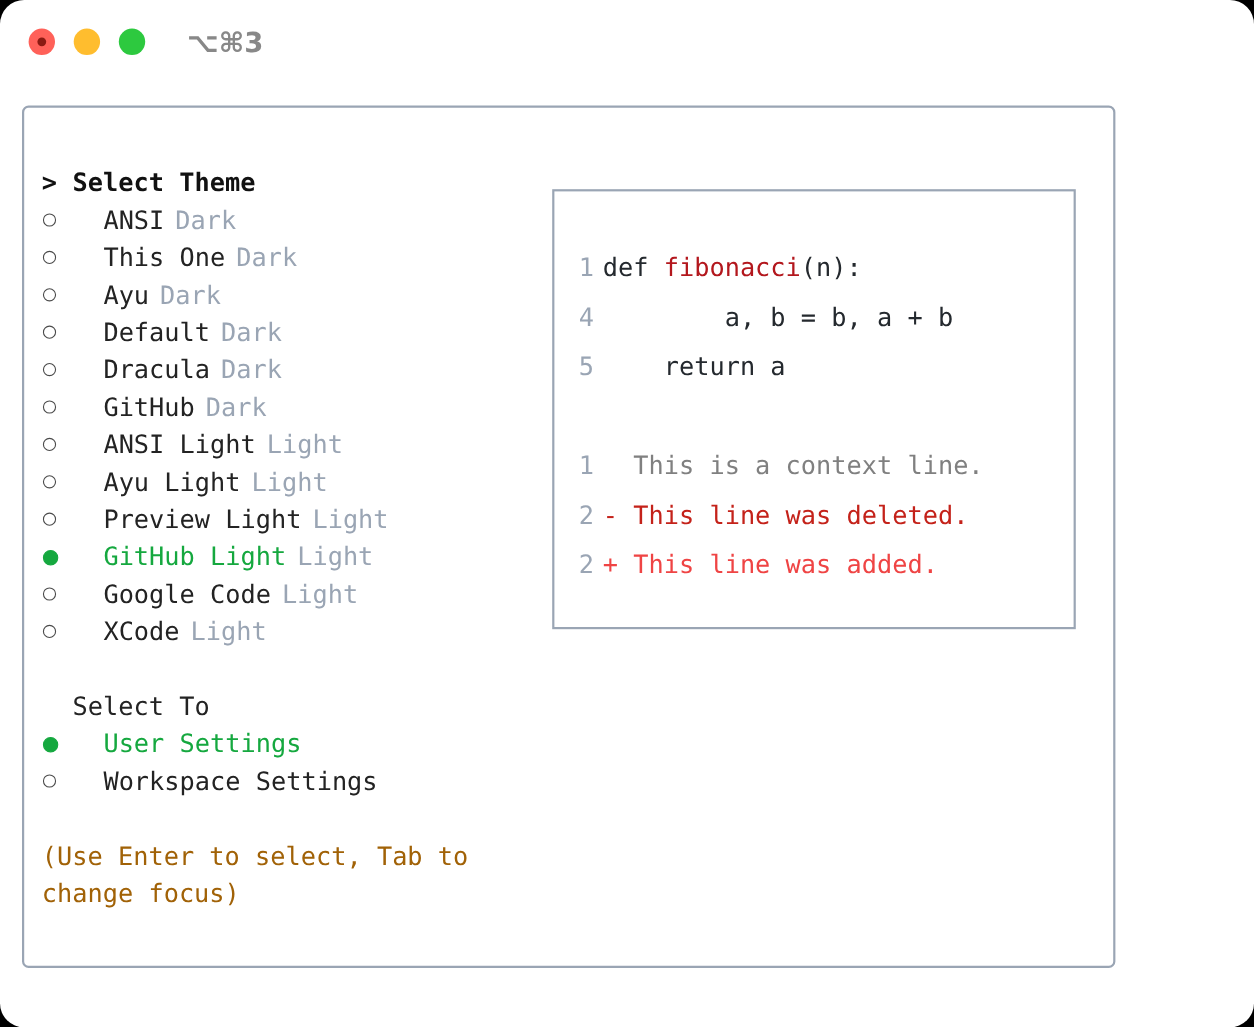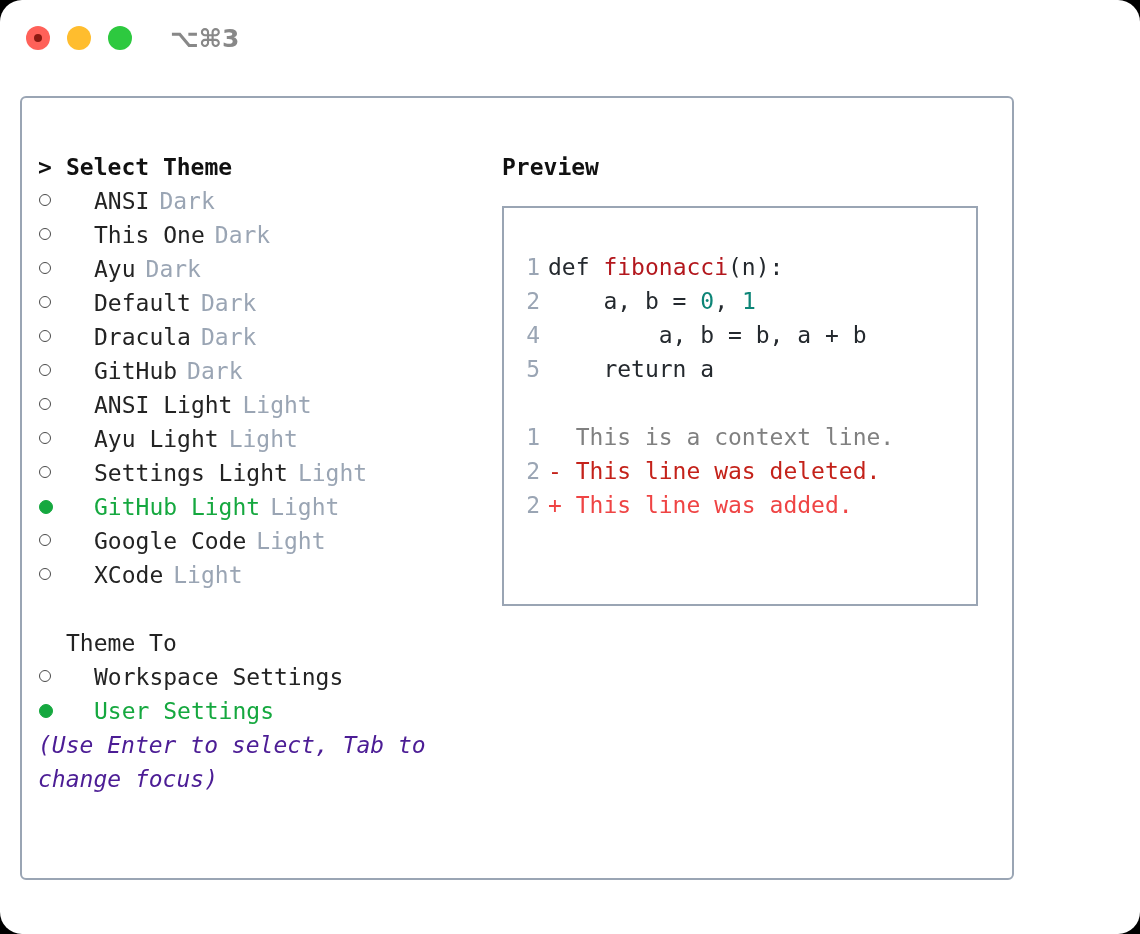--- a/index.html
+++ b/index.html
@@ -154,26 +154,26 @@
 
   .apply-header {
     font-size: 23px;
     color: #232323;
     padding-left: 28px;
     height: 34px;
     line-height: 34px;
   }
 
   .hint {
-    font-size: 23px;
-    line-height: 34px;
-    color: #4c1d95;
+    margin-top: 34px;
+    font-size: 23px;
+    line-height: 34px;
+    color: #a16207;
     width: 400px;
     word-wrap: break-word;
-    font-style: italic;
   }
 
   
   .right-col {
     position: absolute;
     left: 480px;
     top: 52px;
     width: 490px;
   }
   .preview-title {
@@ -196,20 +196,21 @@
     position: absolute;
     left: 16px;
     top: 42px;
     right: 6px;
   }
   .code-line {
     height: 34px;
     line-height: 34px;
     font-size: 23px;
     white-space: pre;
+    margin-top: 11px;
   }
   .lnum {
     display: inline-block;
     width: 20px;
     text-align: right;
     color: #9aa5b4;
     margin-right: 8px;
   }
   .tok-plain  { color: #24292e; }
   .tok-func   { color: #b3171d; }
@@ -278,21 +279,21 @@
             <span class="label">ANSI Light</span>
             <span class="tag">Light</span>
           </div>
           <div class="row">
             <span class="bullet"></span>
             <span class="label">Ayu Light</span>
             <span class="tag">Light</span>
           </div>
           <div class="row">
             <span class="bullet"></span>
-            <span class="label">Settings Light</span>
+            <span class="label">Preview Light</span>
             <span class="tag">Light</span>
           </div>
           <div class="row">
             <span class="bullet filled"></span>
             <span class="label selected">GitHub Light</span>
             <span class="tag">Light</span>
           </div>
           <div class="row">
             <span class="bullet"></span>
             <span class="label">Google Code</span>
@@ -300,43 +301,41 @@
           </div>
           <div class="row">
             <span class="bullet"></span>
             <span class="label">XCode</span>
             <span class="tag">Light</span>
           </div>
         </div>
 
       <div class="spacer-row"></div>
 
-      <div class="apply-header">Theme To</div>
+      <div class="apply-header">Select To</div>
 
       <div id="apply-list">
-          <div class="row">
-            <span class="bullet"></span>
-            <span class="label">Workspace Settings</span>
-          </div>
           <div class="row">
             <span class="bullet filled"></span>
             <span class="label selected">User Settings</span>
           </div>
+          <div class="row">
+            <span class="bullet"></span>
+            <span class="label">Workspace Settings</span>
+          </div>
         </div>
 
       <div class="hint">(Use Enter to select, Tab to change focus)</div>
 
     </div>
 
     <div class="right-col">
-      <div class="preview-title">Preview</div>
       <div class="preview-box">
         <div class="code-area" id="code-area">
             <div class="code-line"><span class="lnum">1</span><span class="tok-plain">def </span><span class="tok-func">fibonacci</span><span class="tok-plain">(n):</span></div>
-            <div class="code-line"><span class="lnum">2</span><span class="tok-plain">    a, b = </span><span class="tok-num">0</span><span class="tok-plain">, </span><span class="tok-num">1</span></div>
             <div class="code-line"><span class="lnum">4</span><span class="tok-plain">        a, b = b, a + b</span></div>
             <div class="code-line"><span class="lnum">5</span><span class="tok-plain">    return a</span></div>
             <div class="code-line"><span class="lnum"></span><span class="tok-plain"></span></div>
             <div class="code-line"><span class="lnum">1</span><span class="tok-ctx">  This is a context line.</span></div>
             <div class="code-line"><span class="lnum">2</span><span class="tok-del">- This line was deleted.</span></div>
             <div class="code-line"><span class="lnum">2</span><span class="tok-add">+ This line was added.</span></div>
           </div>
       </div>
     </div>
 

